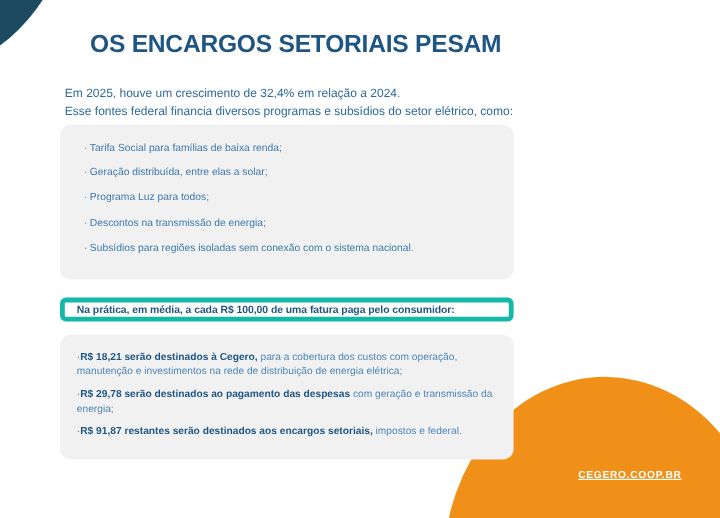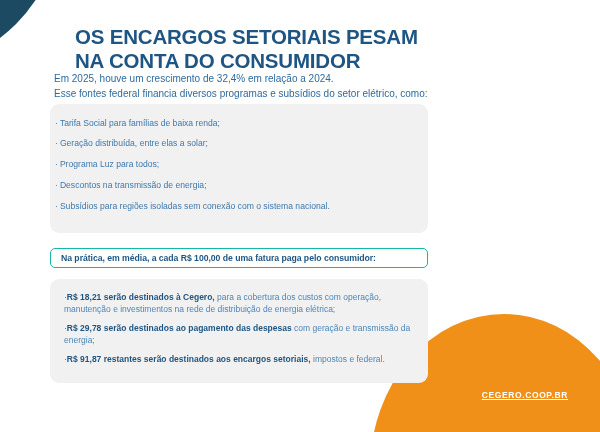--- a/index.html
+++ b/index.html
@@ -87,21 +87,21 @@
   .gray-box {
     position: absolute;
     left: 0px;
     width: 378px;
     background: #f1f1f1;
     border-radius: 9px;
   }
   #box-programs {
     top: 104px;
     height: 129px;
-    padding: 9px 5px;
+    padding: 9px 20px;
     box-sizing: border-box;
   }
   #box-breakdown {
     top: 279px;
     height: 104px;
     padding: 12px 14px;
     box-sizing: border-box;
   }
 
   .bullet-row {
@@ -116,21 +116,21 @@
     margin-right: 2px;
   }
 
   .callout {
     position: absolute;
     left: 0px;
     top: 248px;
     width: 378px;
     height: 20px;
     box-sizing: border-box;
-    border: 1px solid #14b8a6;
+    border: 4px solid #14b8a6;
     border-radius: 5px;
     display: flex;
     align-items: center;
     padding: 0 10px;
   }
   .callout-text {
     color: #1f5582;
     font-size: 8.7px;
     font-weight: bold;
     letter-spacing: -0.05px;
@@ -156,21 +156,20 @@
 <div id="poster">
 
   <div class="corner-blue"></div>
   <div class="corner-orange"></div>
   <div class="site-url">CEGERO.COOP.BR</div>
 
   <div class="content">
 
     <div class="title">
       <span class="line">OS ENCARGOS SETORIAIS PESAM</span>
-      <span class="line">NA CONTA DO CONSUMIDOR</span>
     </div>
 
     <div class="subtitle">
       <span class="line">Em 2025, houve um crescimento de 32,4% em relação a 2024.</span>
       <span class="line">Esse fontes federal financia diversos programas e subsídios do setor elétrico, como:</span>
     </div>
 
     <div class="gray-box" id="box-programs">
       <span class="bullet-row"><span class="dot">·</span><span>Tarifa Social para famílias de baixa renda;</span></span>
       <span class="bullet-row"><span class="dot">·</span><span>Geração distribuída, entre elas a solar;</span></span>

